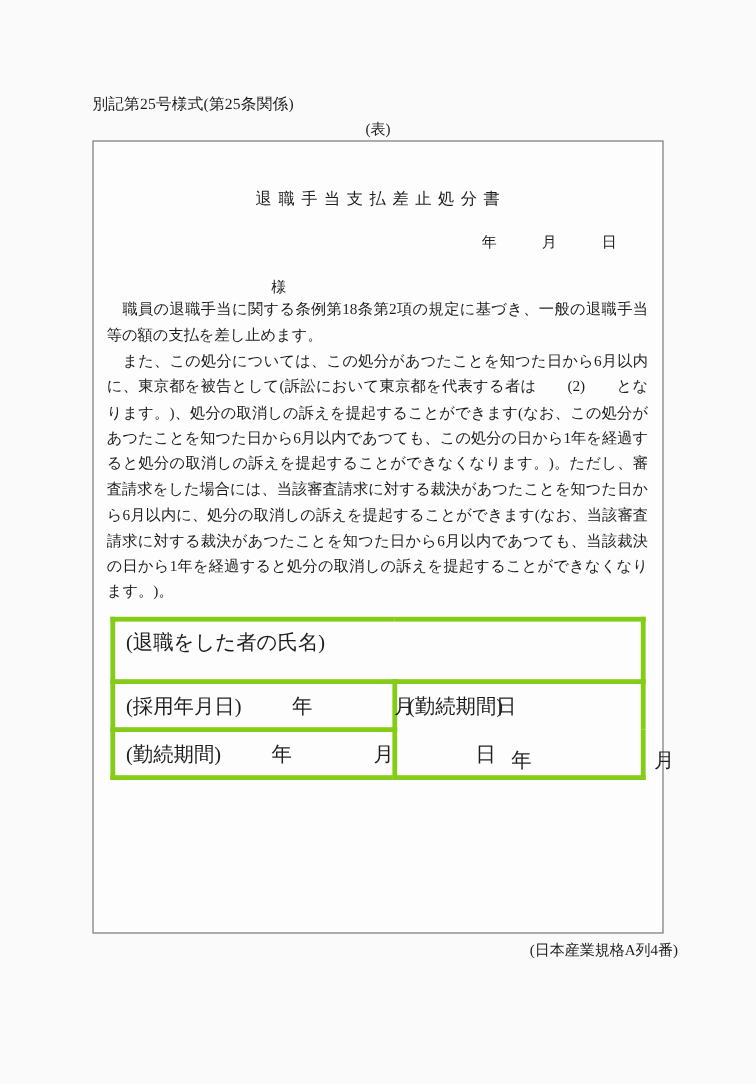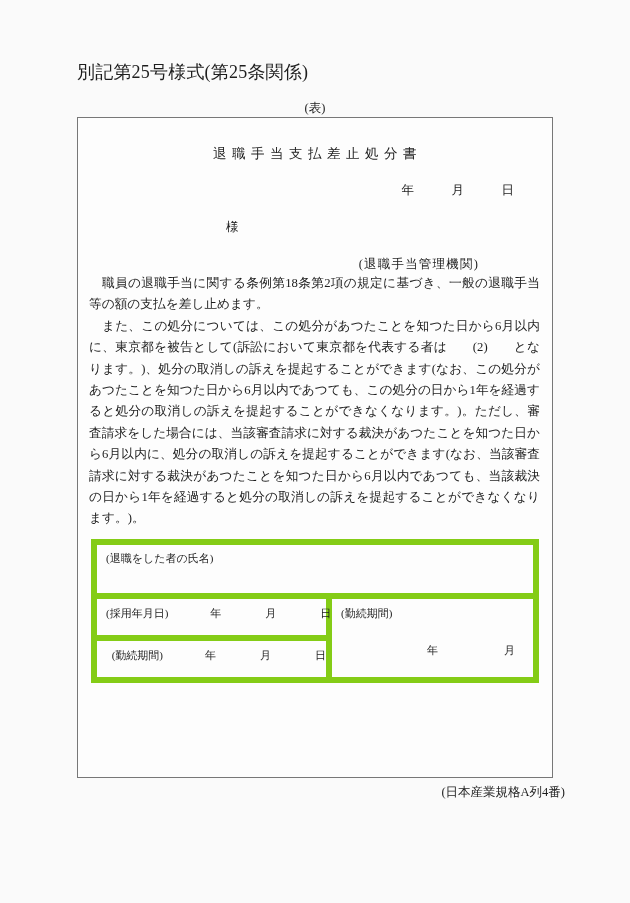--- a/index.html
+++ b/index.html
@@ -13,22 +13,22 @@
     font-family: "Liberation Serif", "DejaVu Serif", serif;
     color: #1d1d1d;
     position: relative;
     overflow: hidden;
   }
 
   
   .form-no {
     position: absolute;
     left: 77px;
-    top: 60px;
-    font-size: 18px;
+    top: 78px;
+    font-size: 13px;
     letter-spacing: 0.2px;
     white-space: nowrap;
   }
   .omote {
     position: absolute;
     left: 0;
     top: 100px;
     width: 630px;
     text-align: center;
     font-size: 12.5px;
@@ -40,21 +40,21 @@
     left: 77px;
     top: 117px;
     width: 476px;
     height: 661px;
     border: 1px solid #777;
     background: #fdfdfd;
     box-sizing: border-box;
   }
 
   .title {
-    margin-top: 27px;
+    margin-top: 39px;
     text-align: center;
     font-size: 13.5px;
     letter-spacing: 5.5px;
     padding-left: 5px;
   }
 
   .date-line {
     margin-top: 19px;
     padding-right: 38px;
     text-align: right;
@@ -92,22 +92,22 @@
   }
 
   
   .info-table {
     margin: 9px auto 0 auto;
     width: 442px;
     border-collapse: collapse;
     table-layout: fixed;
   }
   .info-table td {
-    border: 6px solid #84cc16;
-    font-size: 11px;
+    border: 4px solid #84cc16;
+    font-size: 17px;
     padding: 0 0 0 9px;
     vertical-align: top;
     margin-top: 20px;
   }
   .cell-name {
     height: 42px;
     padding-top: 6px !important;
   }
   .cell-date {
     height: 29px;
@@ -143,21 +143,20 @@
 <div class="omote">(表)</div>
 
 <div class="doc-box">
 
   <div class="title">退職手当支払差止処分書</div>
 
   <div class="date-line">年　　　月　　　日</div>
 
   <div class="addressee">様</div>
 
-  <div class="issuer">(退職手当管理機関)</div>
 
   <div class="body-text">
     <p>職員の退職手当に関する条例第18条第2項の規定に基づき、一般の退職手当等の額の支払を差し止めます。</p>
     <p>また、この処分については、この処分があつたことを知つた日から6月以内に、東京都を被告として(訴訟において東京都を代表する者は　　(2)　　となります。)、処分の取消しの訴えを提起することができます(なお、この処分があつたことを知つた日から6月以内であつても、この処分の日から1年を経過すると処分の取消しの訴えを提起することができなくなります。)。ただし、審査請求をした場合には、当該審査請求に対する裁決があつたことを知つた日から6月以内に、処分の取消しの訴えを提起することができます(なお、当該審査請求に対する裁決があつたことを知つた日から6月以内であつても、当該裁決の日から1年を経過すると処分の取消しの訴えを提起することができなくなります。)。</p>
   </div>
 
   <table class="info-table">
     <colgroup>
       <col style="width:235px">
       <col style="width:207px">

